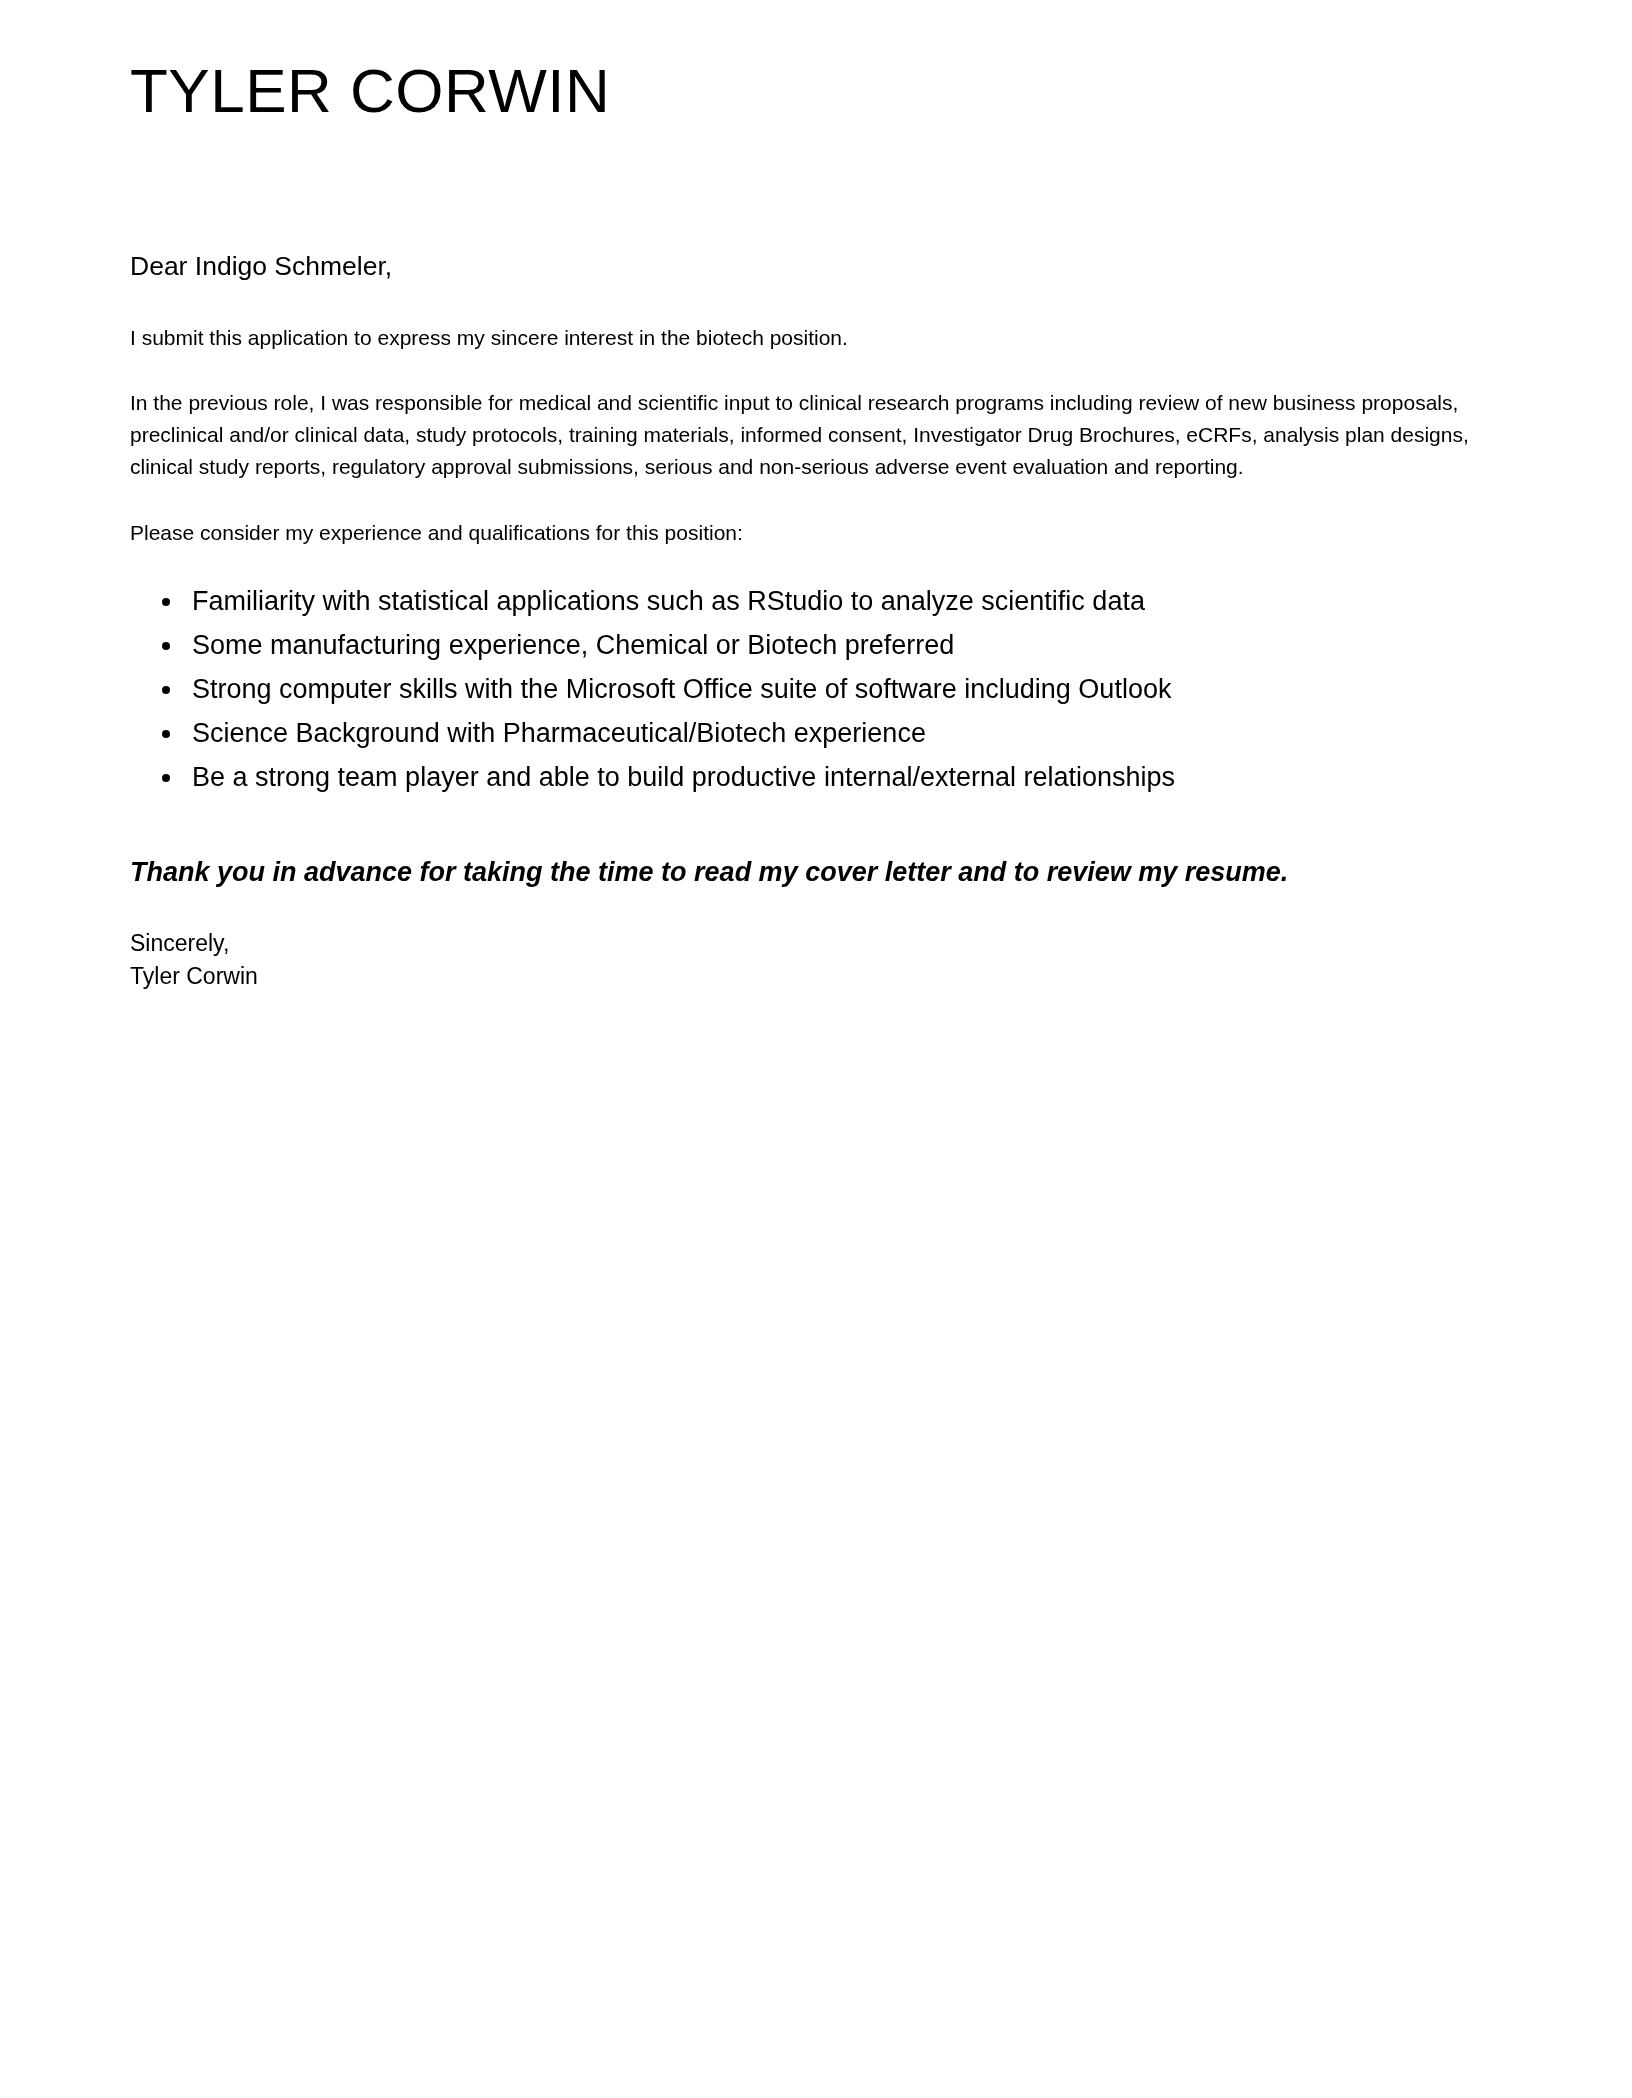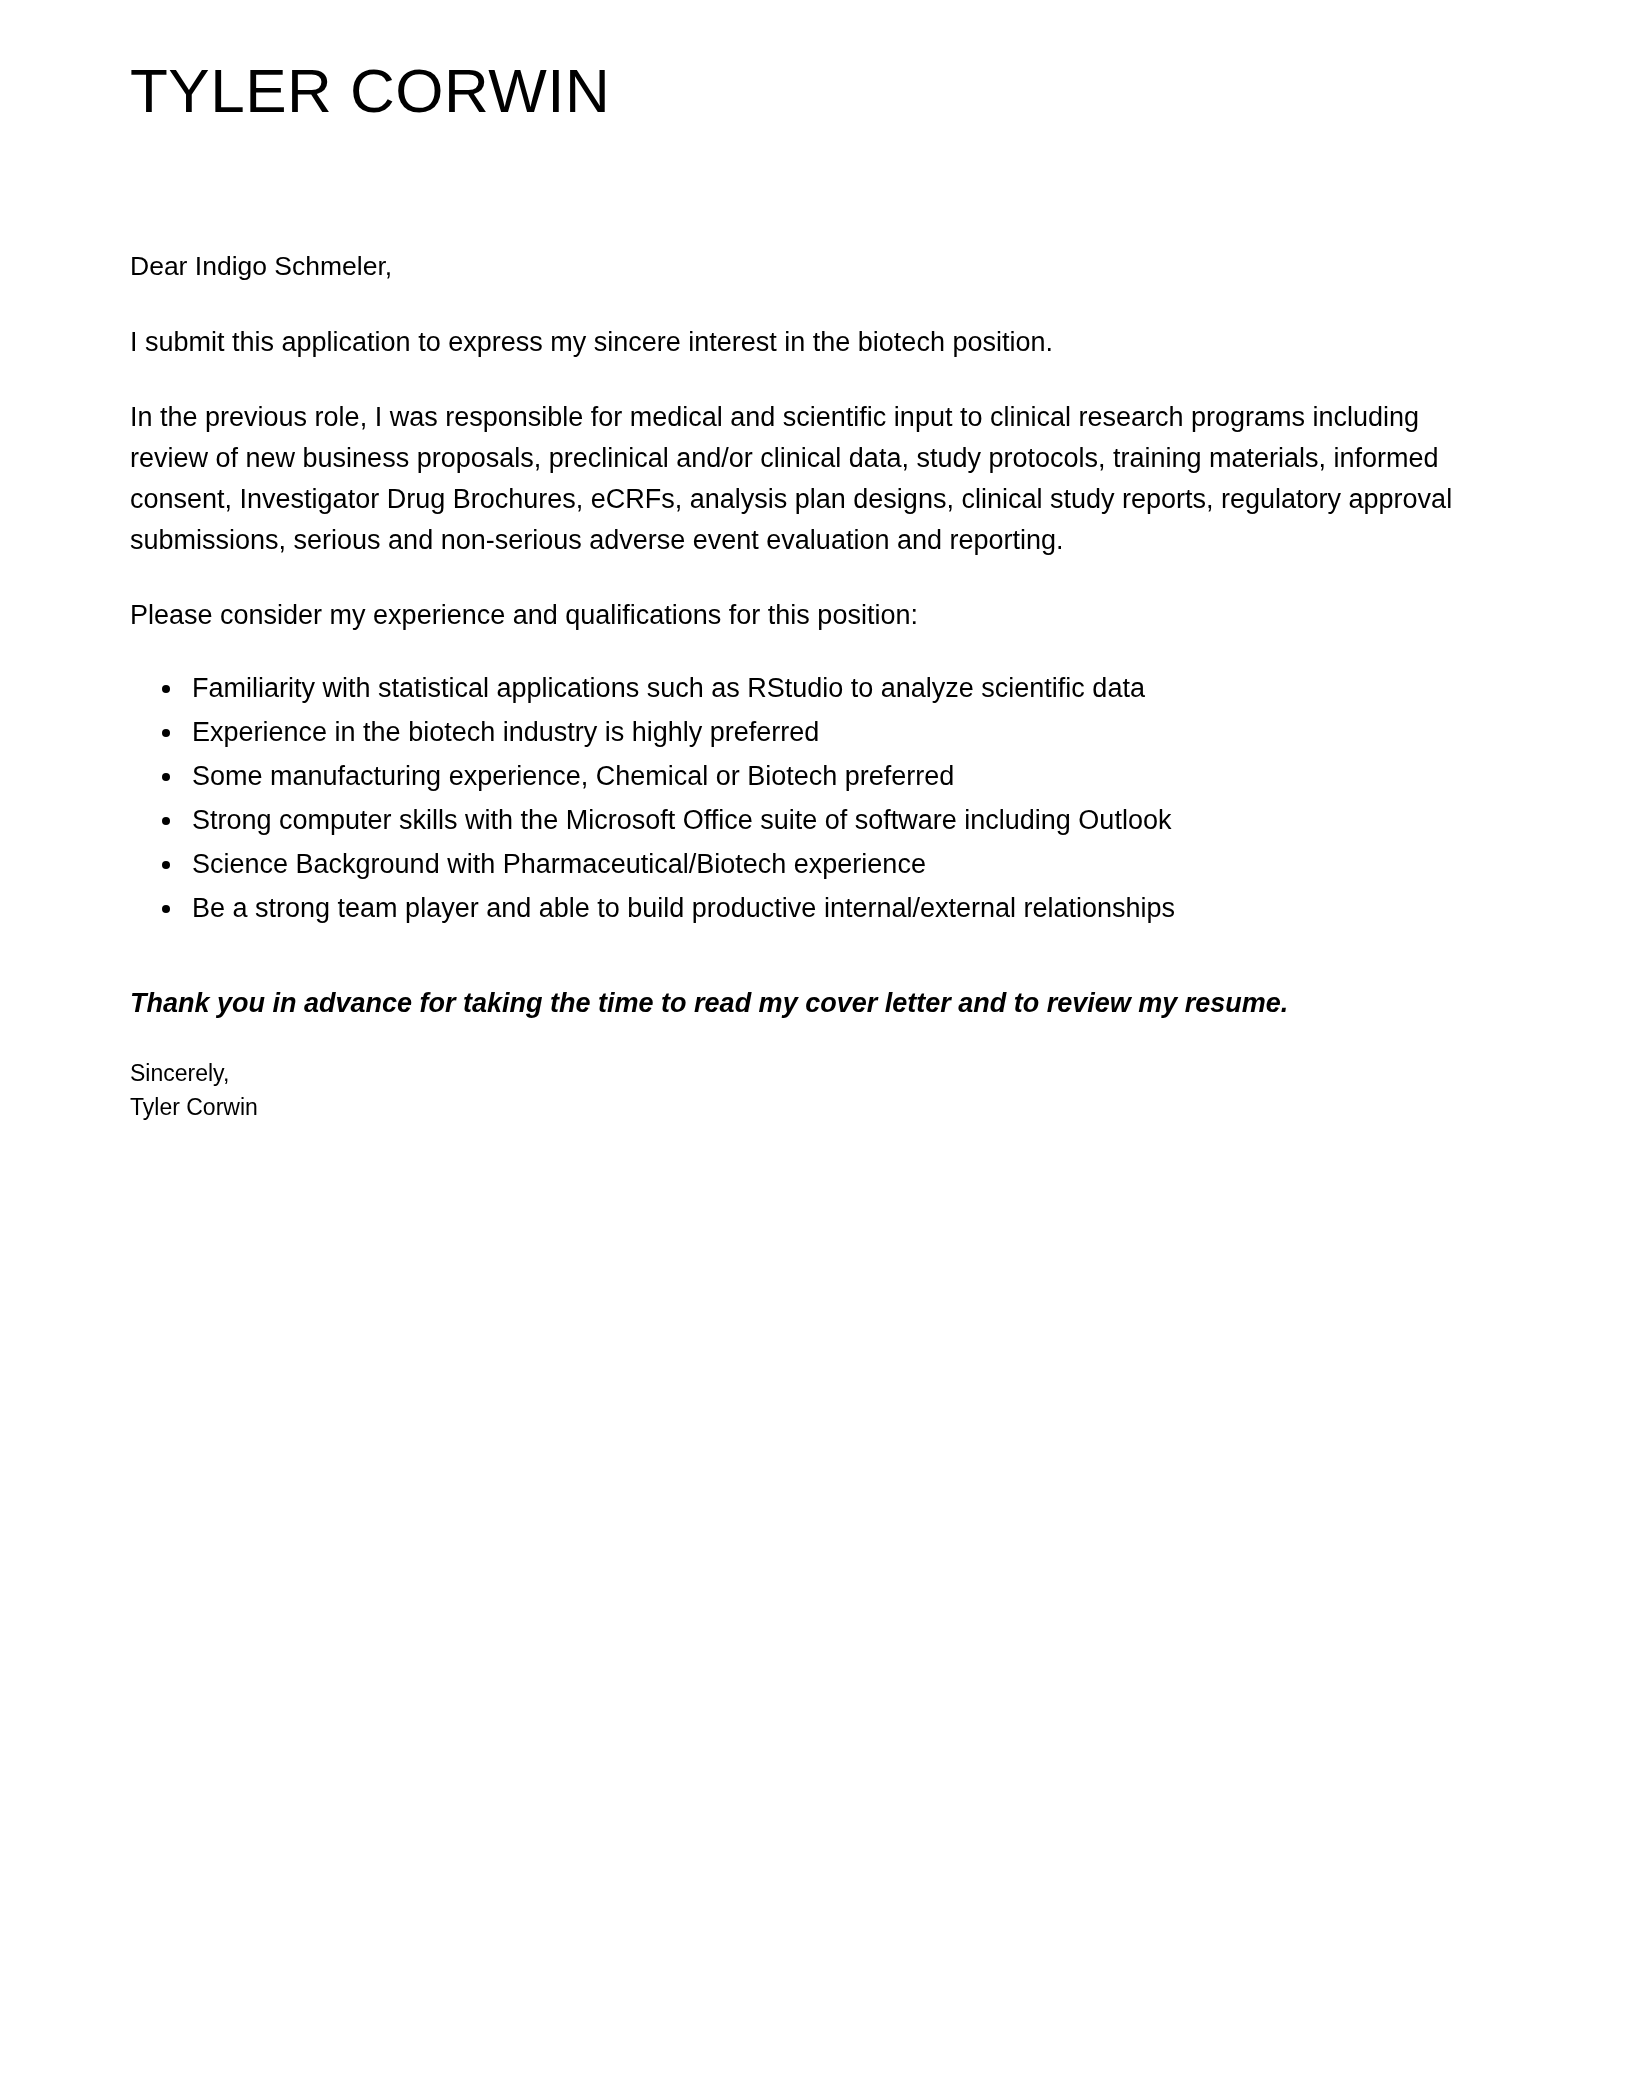--- a/index.html
+++ b/index.html
@@ -54,21 +54,21 @@
   
   .body-block { margin-top: 124px; }
 
   .salutation {
     font-size: 26.5px;
     font-weight: 400;
     line-height: 1.45;
     margin: 0 0 36px 0;
   }
   .para {
-    font-size: 27px;
+    font-size: 21px;
     line-height: 1.52;
     margin: 0 0 34px 0;
     max-width: 1372px;
   }
   .para.tight { margin-bottom: 32px; }
 
   ul.bullets {
     list-style: none;
     margin: 0 0 0 0;
     padding: 0 0 0 26px;
@@ -121,21 +121,20 @@
       <p class="salutation">Dear Indigo Schmeler,</p>
 
       <p class="para">I submit this application to express my sincere interest in the biotech position.</p>
 
       <p class="para">In the previous role, I was responsible for medical and scientific input to clinical research programs including review of new business proposals, preclinical and/or clinical data, study protocols, training materials, informed consent, Investigator Drug Brochures, eCRFs, analysis plan designs, clinical study reports, regulatory approval submissions, serious and non-serious adverse event evaluation and reporting.</p>
 
       <p class="para tight">Please consider my experience and qualifications for this position:</p>
 
       <ul class="bullets">
         <li>Familiarity with statistical applications such as RStudio to analyze scientific data</li>
-        <li>Experience in the biotech industry is highly preferred</li>
         <li>Some manufacturing experience, Chemical or Biotech preferred</li>
         <li>Strong computer skills with the Microsoft Office suite of software including Outlook</li>
         <li>Science Background with Pharmaceutical/Biotech experience</li>
         <li>Be a strong team player and able to build productive internal/external relationships</li>
       </ul>
 
       <p class="closing">Thank you in advance for taking the time to read my cover letter and to review my resume.</p>
 
       <div class="signature">
         <div>Sincerely,</div>

